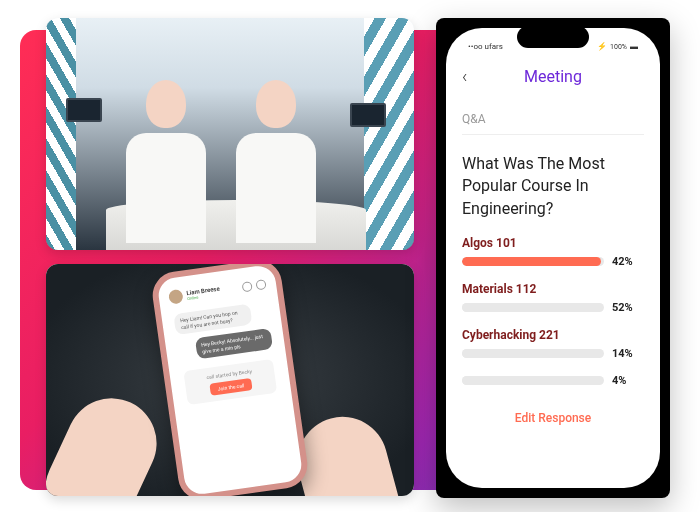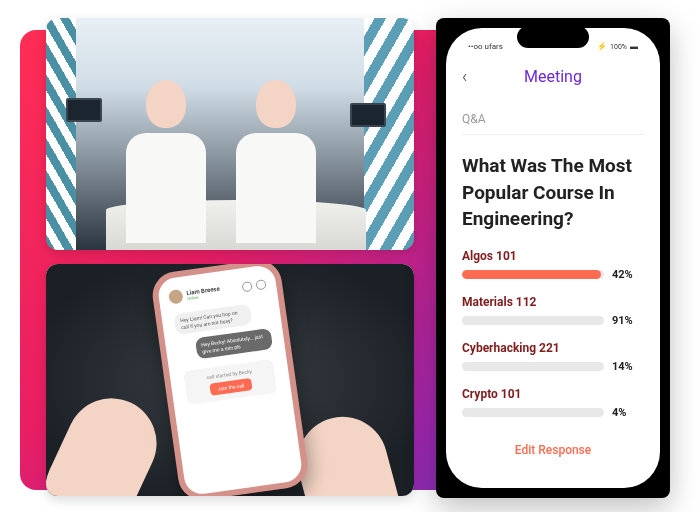--- a/index.html
+++ b/index.html
@@ -42,21 +42,21 @@
 .dynamic-island{position:absolute;top:8px;left:50%;transform:translateX(-50%);width:72px;height:22px;background:#000;border-radius:14px;z-index:10}
 .status-bar{display:flex;justify-content:space-between;font-size:8px;color:#333;padding:2px 6px;margin-bottom:8px}
 .status-right{display:flex;gap:3px;align-items:center}
 .screen-header{display:flex;align-items:center;justify-content:center;position:relative;padding:6px 0}
 .back{position:absolute;left:0;font-size:18px;color:#333;font-weight:300}
 .screen-title{font-size:16px;font-weight:400;color:#6d28d9}
 .tabs{display:flex;margin-top:12px;border-bottom:1px solid #eee}
 .tab{flex:1;text-align:left;padding:8px 0;font-size:12px;color:#999;position:relative}
 .tab.active{color:#222;font-weight:600}
 .tab.active::after{content:'';position:absolute;bottom:-1px;left:20%;width:60%;height:2px;background:#ff6b52}
-.question{font-size:19px;font-weight:700;color:#222;margin:18px 0 16px;line-height:1.4}
+.question{font-size:16px;font-weight:400;color:#222;margin:18px 0 16px;line-height:1.4}
 .poll-item{margin-bottom:14px}
 .poll-label{font-size:12px;font-weight:700;color:#7f1d1d;margin-bottom:5px}
 .poll-bar-row{display:flex;align-items:center;gap:8px}
 .poll-track{flex:1;height:9px;background:#e8e8e8;border-radius:5px;overflow:hidden}
 .poll-fill{height:100%;background:#e8e8e8;border-radius:5px}
 .poll-fill.accent{background:#ff6b52}
 .poll-pct{font-size:11px;font-weight:700;color:#222;min-width:32px;}
 .edit-response{text-align:center;margin-top:24px;font-size:12px;color:#ff6b52;font-weight:500}
 .battery{font-size:7px}
 </style>
@@ -139,34 +139,33 @@
             </div>
             <div class="poll-pct">42%</div>
           </div>
         </div>
         <div class="poll-item">
           <div class="poll-label">Materials 112</div>
           <div class="poll-bar-row">
             <div class="poll-track">
               <div class="poll-fill" style="width: 72%;"></div>
             </div>
-            <div class="poll-pct">91%</div>
+            <div class="poll-pct">52%</div>
           </div>
         </div>
         <div class="poll-item">
           <div class="poll-label">Cyberhacking 221</div>
           <div class="poll-bar-row">
             <div class="poll-track">
               <div class="poll-fill" style="width: 32%;"></div>
             </div>
             <div class="poll-pct">14%</div>
           </div>
         </div>
         <div class="poll-item">
-          <div class="poll-label">Crypto 101</div>
           <div class="poll-bar-row">
             <div class="poll-track">
               <div class="poll-fill" style="width: 24%;"></div>
             </div>
             <div class="poll-pct">4%</div>
           </div>
         </div>
       </div>
     <div class="edit-response">Edit Response</div>
   </div>

